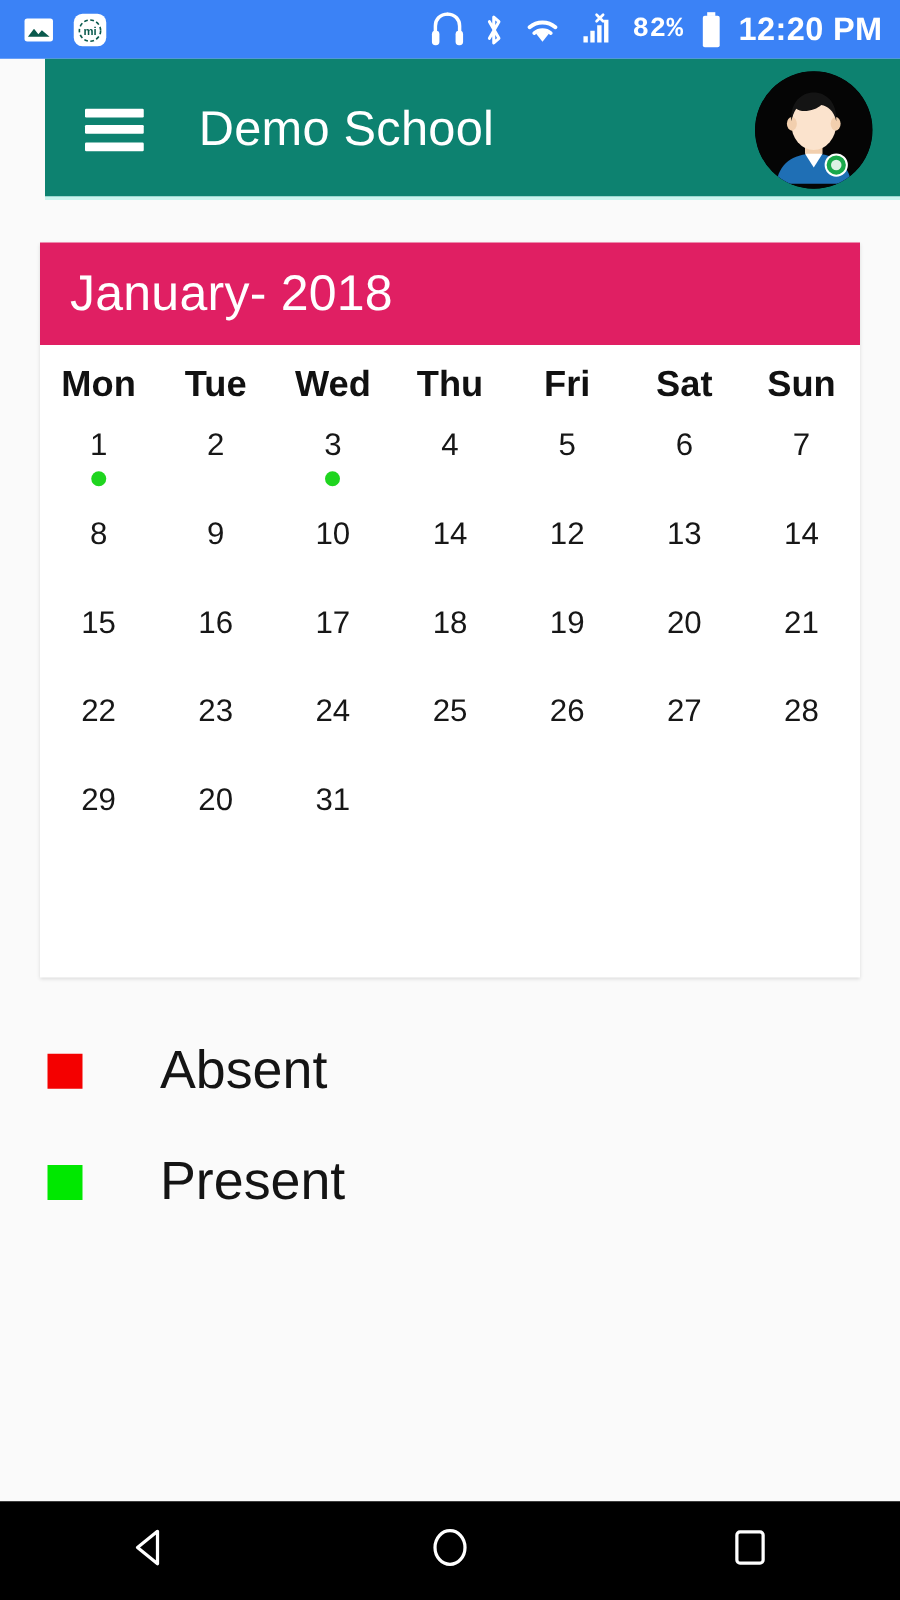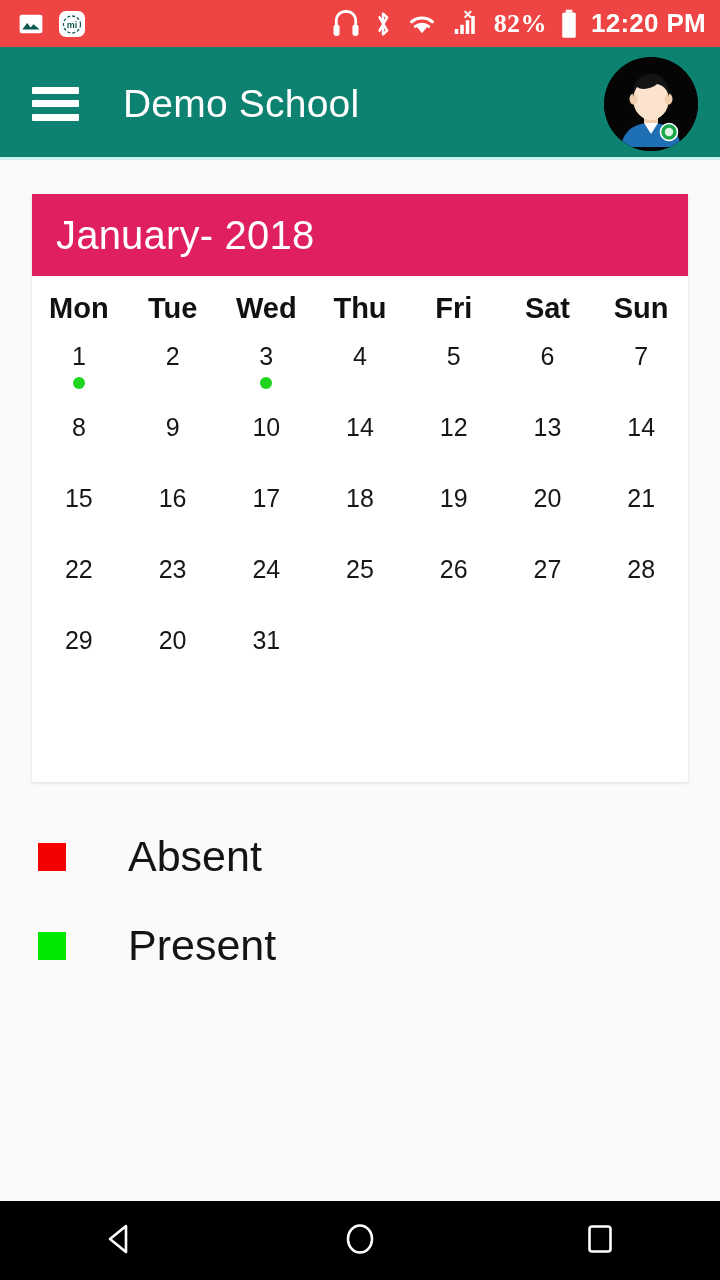--- a/index.html
+++ b/index.html
@@ -7,43 +7,44 @@
   body {
     font-family: "Liberation Sans", sans-serif;
     background:#fafafa;
     overflow:hidden;
     position:relative;
   }
 
   
   #status-bar {
     height:47px;
-    background:#ef4444;
+    background:#3b82f6;
     display:flex;
     align-items:center;
     padding:0 14px 0 18px;
     color:#ffffff;
   }
   .sb-left { display:flex; align-items:center; gap:14px; }
   .sb-right { display:flex; align-items:center; gap:13px; margin-left:auto; }
   .sb-icon { display:flex; align-items:center; justify-content:center; }
   .sb-text {
-    font-size:26px; font-weight:bold; letter-spacing:0.4px;
-    font-family:Liberation Serif, serif; white-space:nowrap;
+    font-size:22px; font-weight:bold; letter-spacing:0.4px;
+    font-family:Liberation Mono, monospace; white-space:nowrap;
   }
   .time-text { font-size:26px; font-weight:bold; letter-spacing:0.3px; }
 
   
   #app-bar {
     height:113px;
     background:#0d8270;
     display:flex;
     align-items:center;
     padding:0 22px 0 32px;
     position:relative;
+    margin-left:36px;
   }
   #app-bar::after{
     content:""; position:absolute; left:0; right:0; bottom:0;
     height:3px; background:#c9f4ee;
   }
   #hamburger { width:47px; height:34px; display:flex; flex-direction:column; justify-content:space-between; cursor:pointer; }
   #hamburger span { display:block; height:7px; background:#fff; border-radius:1px; width:100%; }
   #app-title {
     color:#ffffff;
     font-size:39px;

